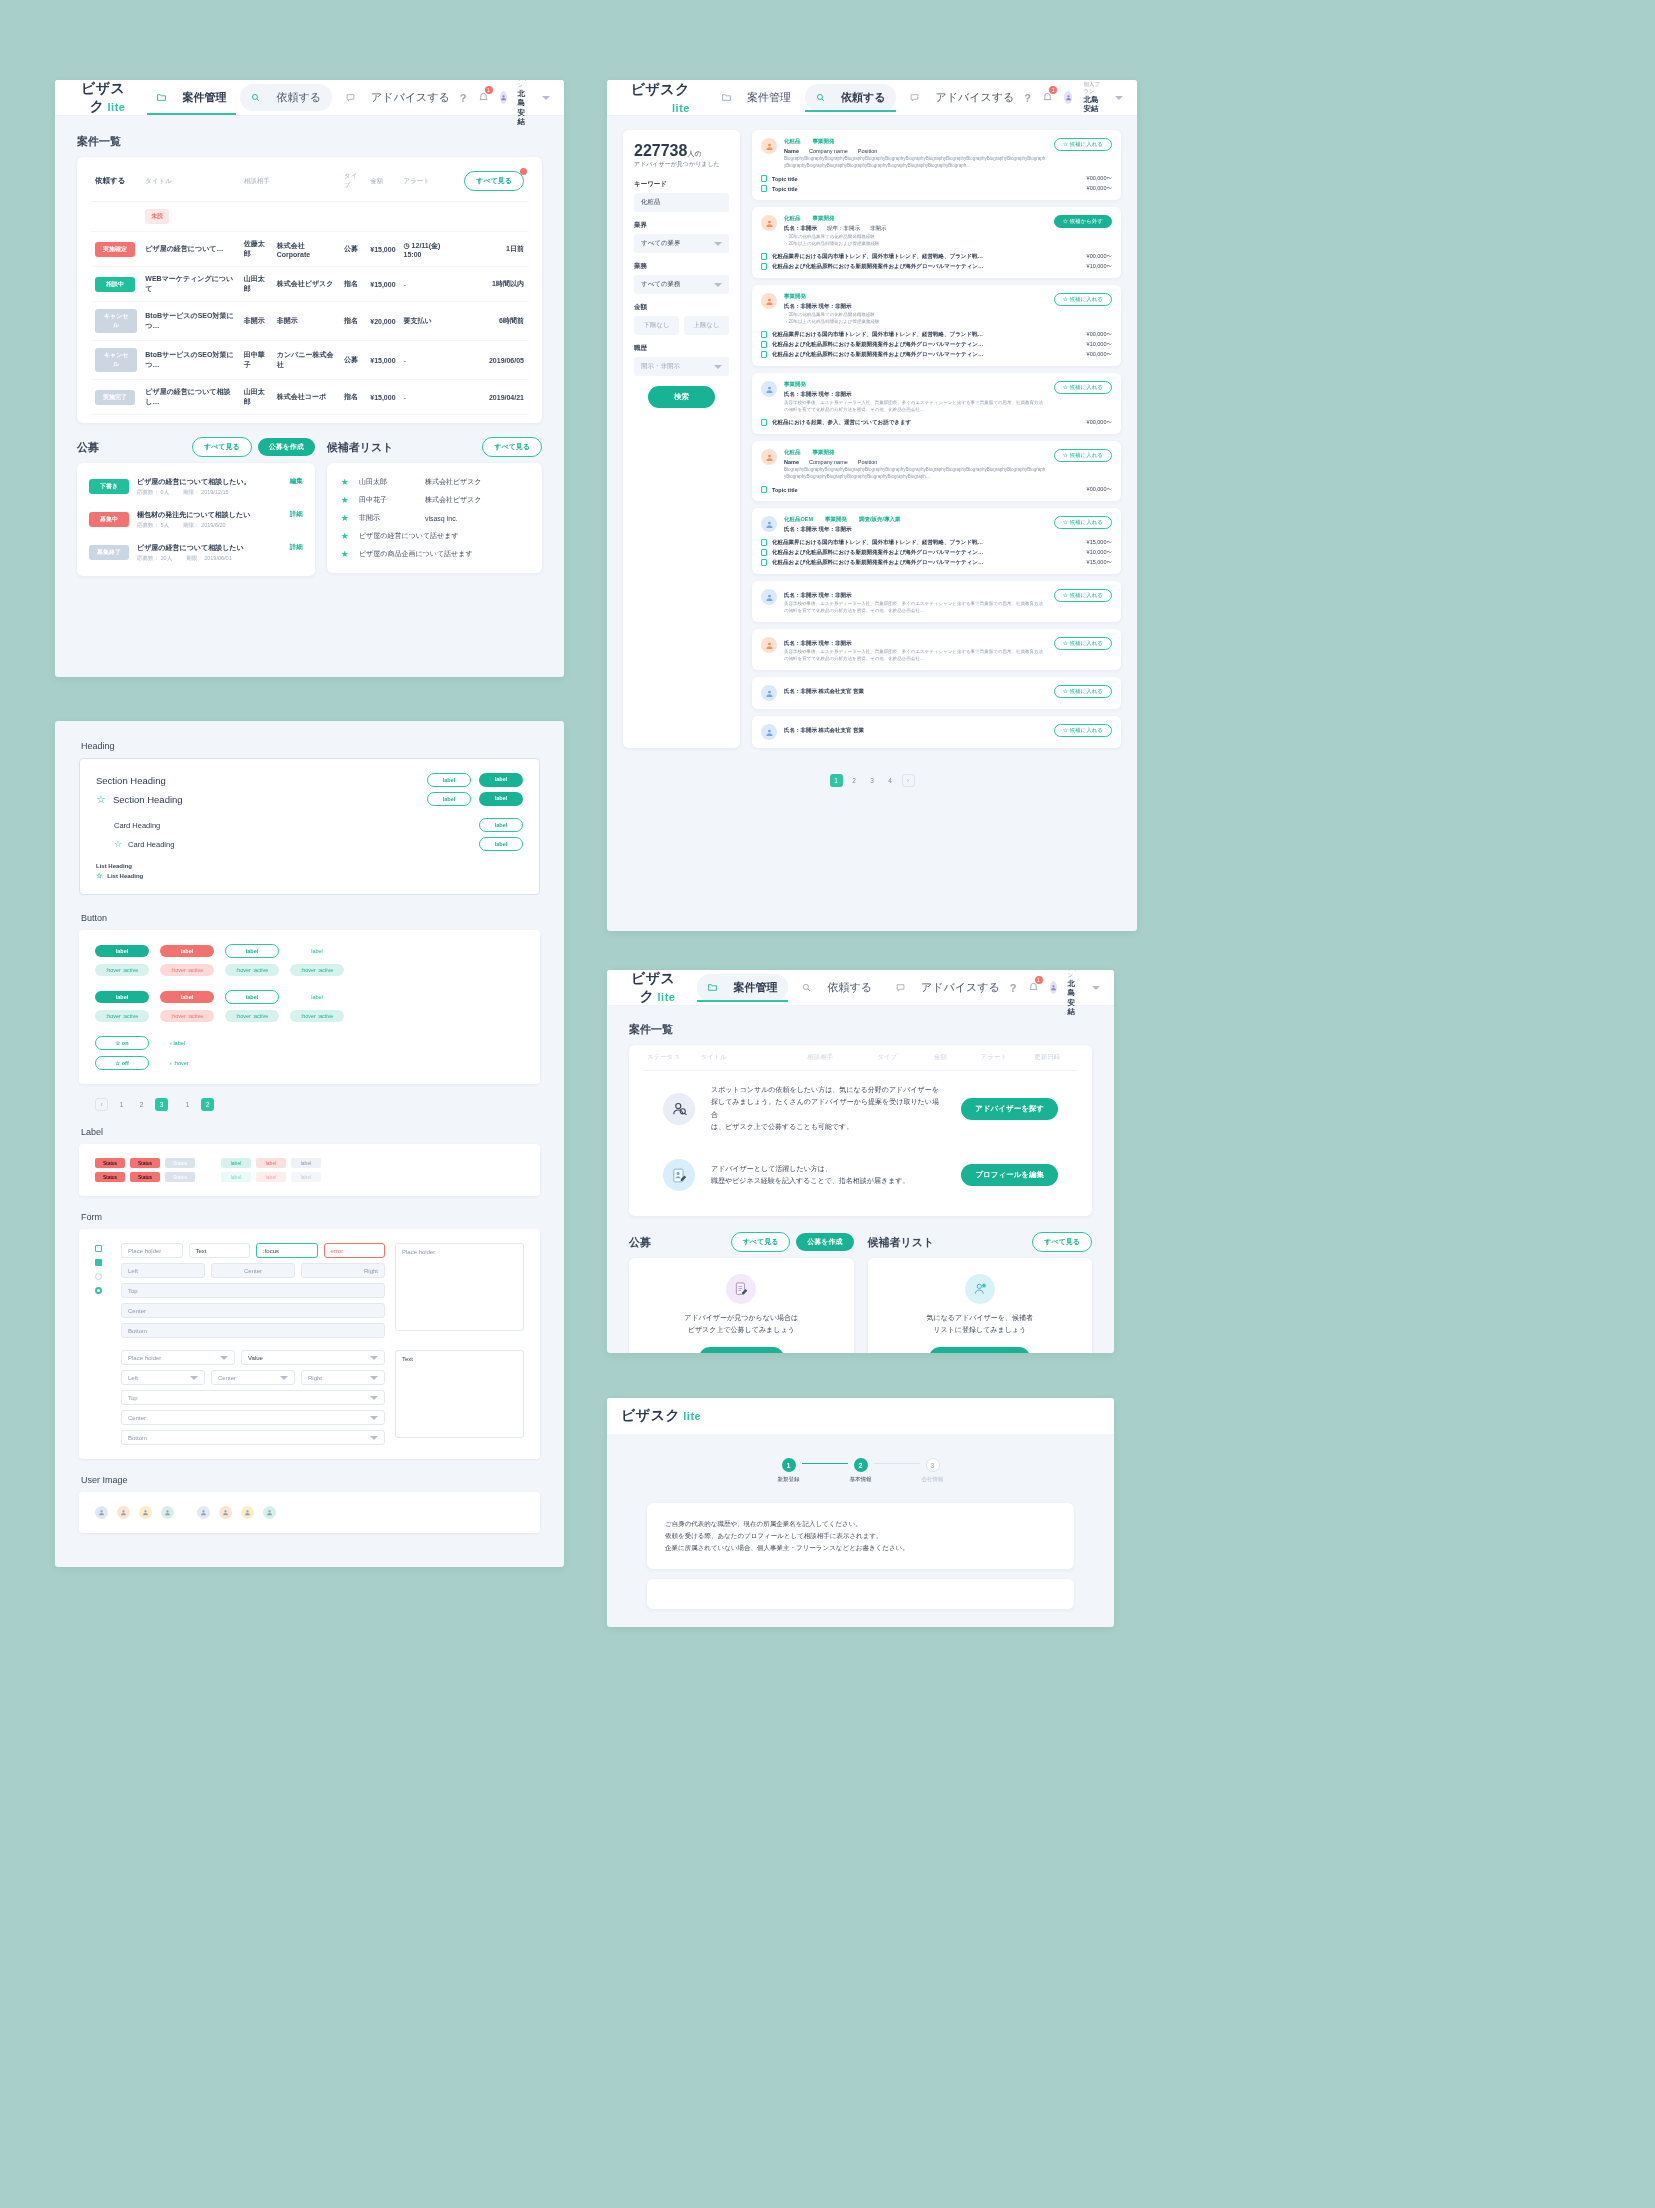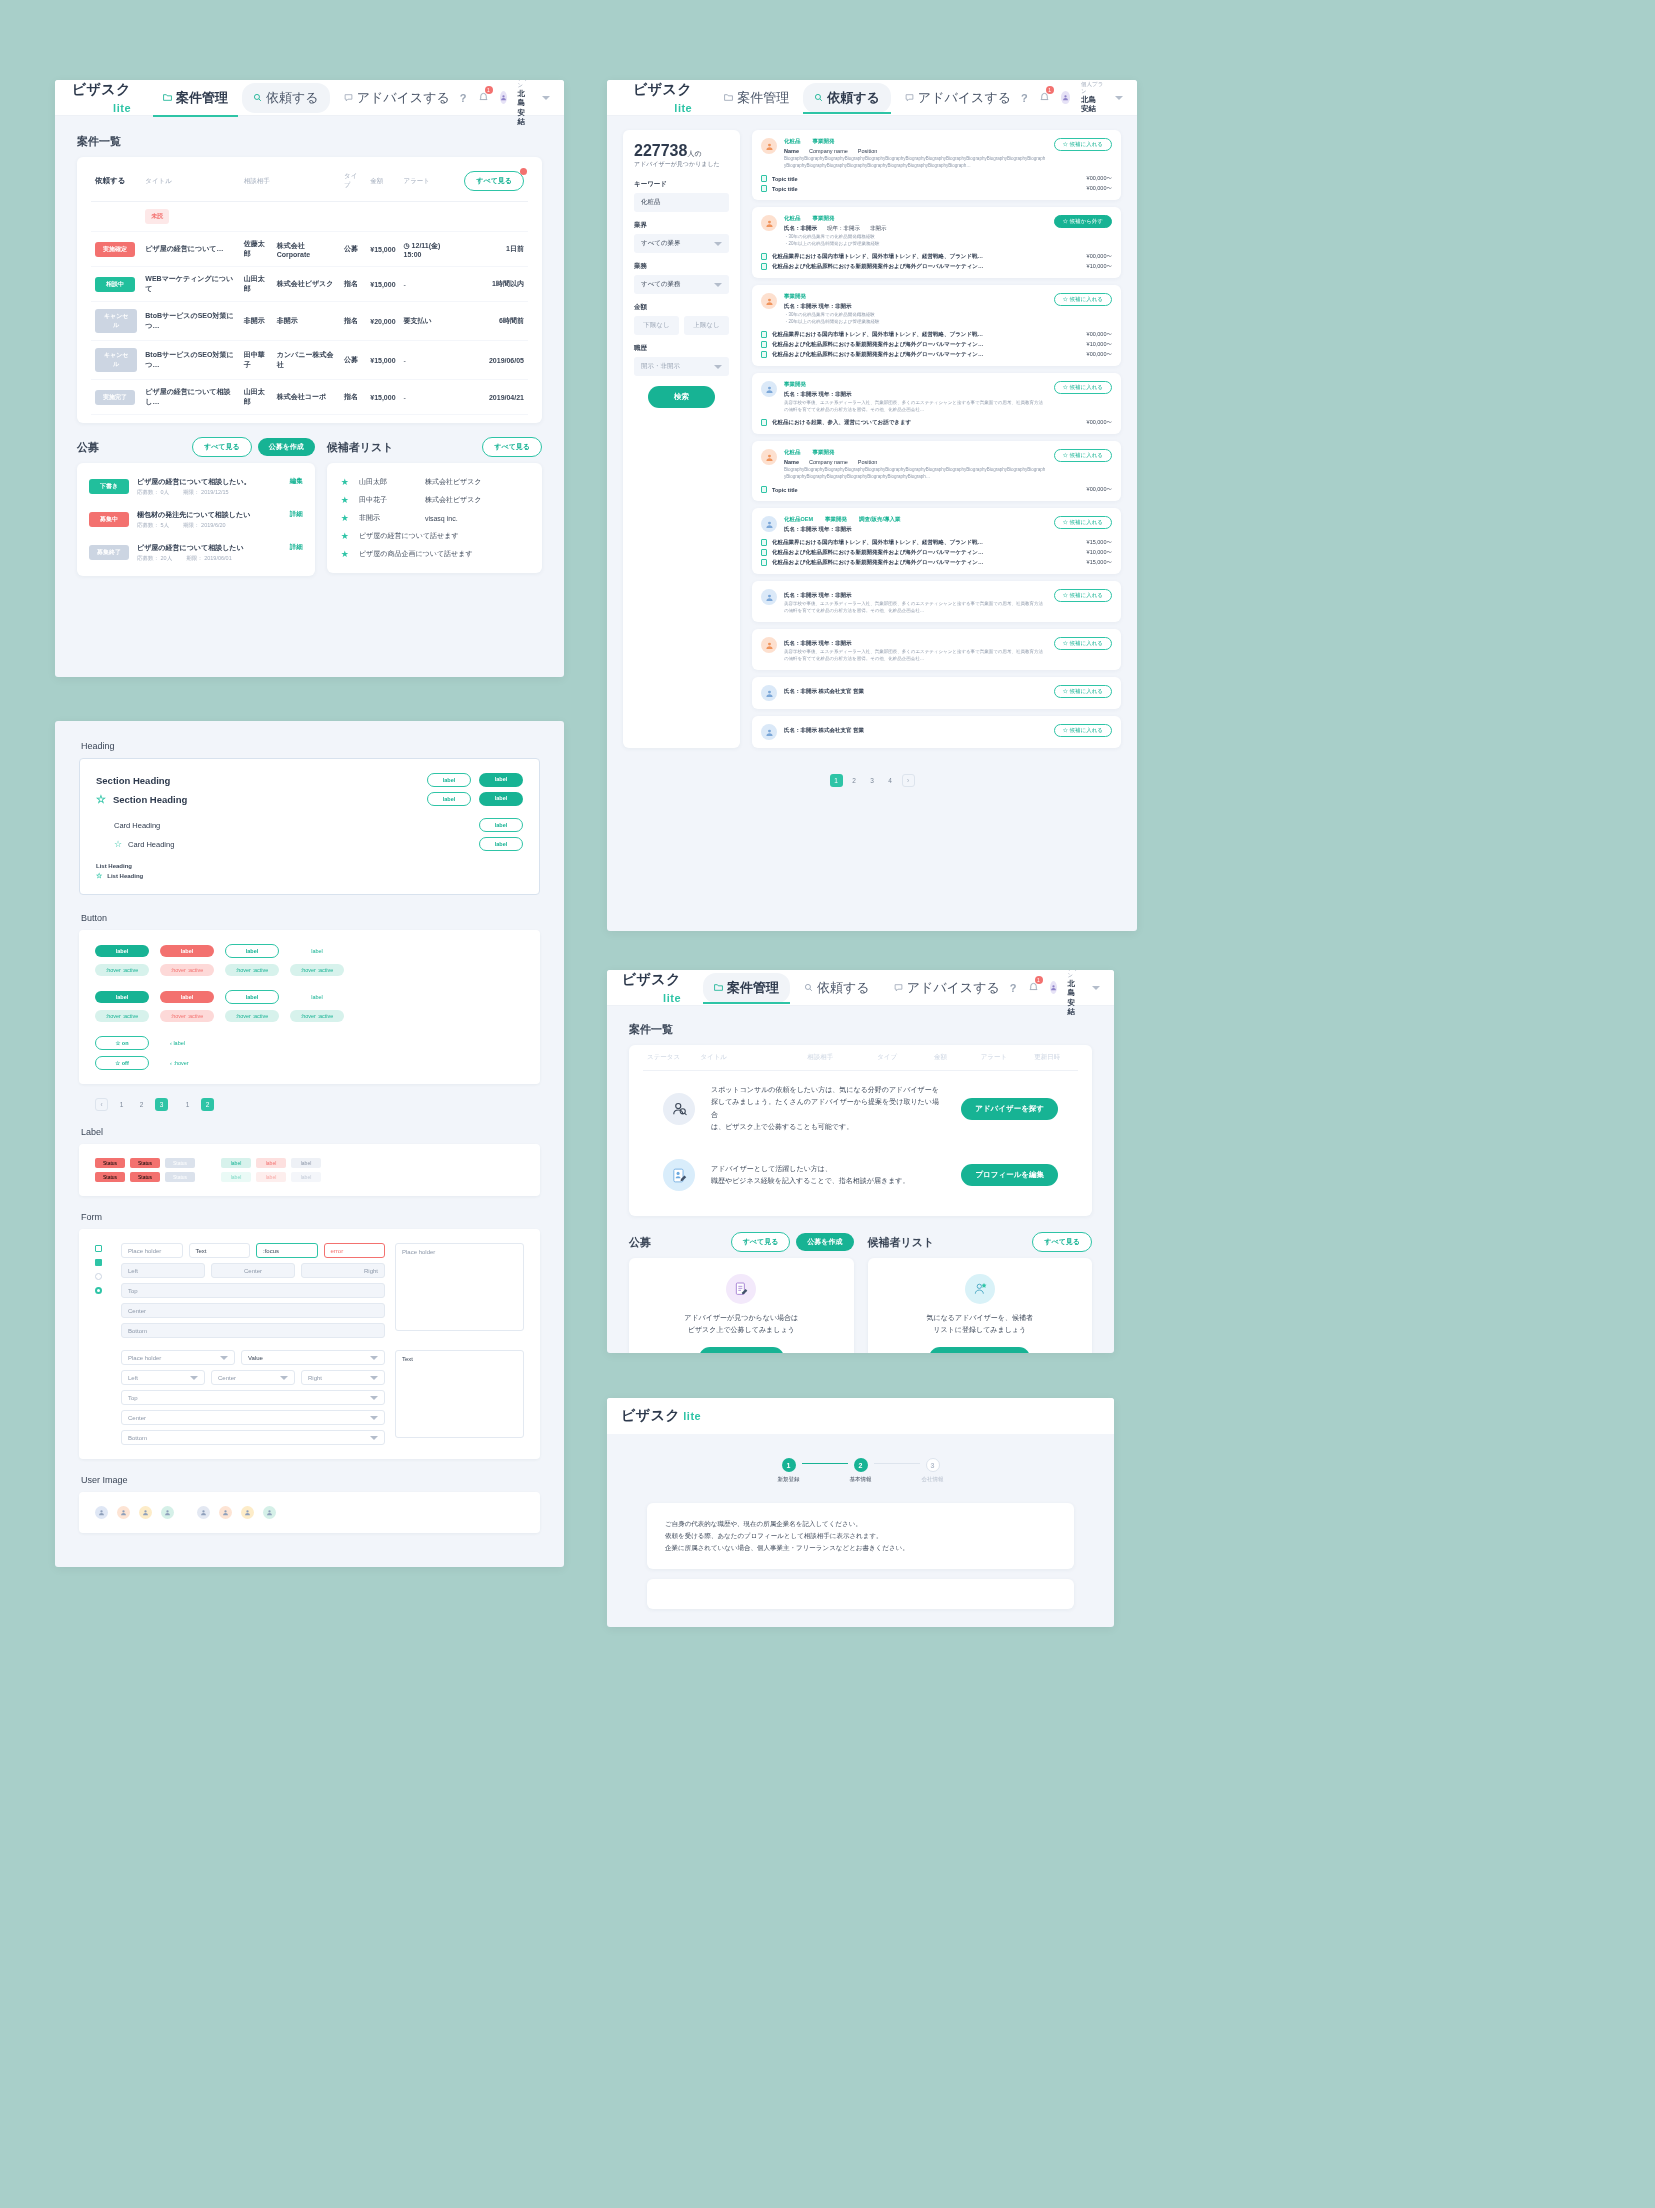--- a/index.html
+++ b/index.html
@@ -12,21 +12,21 @@
   }
   .panel { position:absolute; background:#f2f5fa; border-radius:3px; overflow:hidden;
            box-shadow:0 2px 10px rgba(0,0,0,.06); }
 
   
   .topbar { display:flex; align-items:center; background:#fff; height:36px; padding:0 14px;
             border-bottom:1px solid #eef1f6; position:relative; }
   .logo { font-size:14px; font-weight:bold; color:#2e3a4d; letter-spacing:0.5px;text-align:right; }
   .logo .lite { color:#2ec4a6; font-weight:bold; font-size:11px; margin-left:3px; }
   .navs { display:flex; align-items:center; margin-left:22px; gap:4px; }
-  .nav { display:flex; align-items:center; gap:4px; font-size:13px; color:#4a5568;
+  .nav { display:flex; align-items:center; gap:16px; font-size:11px; color:#4a5568;
          padding:9px 10px; position:relative; white-space:nowrap;font-family:Liberation Serif, serif; }
   .nav.active { color:#2e3a4d; font-weight:bold; }
   .nav.active:after { content:""; position:absolute; left:0; right:0; bottom:-1px; height:2px; background:#2ec4a6; }
   .nav.pill { background:#f1f4f8; border-radius:13px; padding:6px 11px; }
   .nav svg { width:9px; height:9px; }
   .topright { margin-left:auto; display:flex; align-items:center; gap:11px; }
   .qmark { font-size:11px; color:#9aa5b5; font-weight:bold; }
   .bell { position:relative; color:#9aa5b5; }
   .bell .dot { position:absolute; top:-3px; right:-4px; width:8px; height:8px; border-radius:50%;
                background:#f3716f; color:#fff; font-size:5px; line-height:8px; text-align:center; }
@@ -81,21 +81,21 @@
   .news-item .nt { font-size:7px; color:#2e3a4d; font-weight:bold; }
   .news-item .nd { font-size:5.5px; color:#a3adbd; margin-top:2px; }
 
   
   #p2 { left:55px; top:721px; width:509px; height:846px; }
   #p2 .body { padding:20px 24px; }
   .sg-box { background:#fff; border:1px solid #d8e2ee; border-radius:4px; padding:14px 16px; }
   .sg-box.plain { border:none; box-shadow:0 1px 3px rgba(40,60,90,.06); }
   .sg-title { font-size:9px; color:#3b4657; margin:0 0 7px 2px; }
   .hd-row { display:flex; align-items:center; justify-content:space-between; margin-bottom:5px; }
-  .hd1 { font-size:9.5px; color:#2e3a4d;font-weight:bold; }
+  .hd1 { font-size:9.5px; color:#2e3a4d; }
   .hd2 { font-size:7.5px; color:#2e3a4d;margin-left:18px; }
   .hd3 { font-size:6px; color:#3b4657; font-weight:bold;}
   .lblbtn { border-radius:9px; font-size:5.5px; padding:3px 10px; min-width:44px; text-align:center;}
   .btn-grid { display:flex; flex-direction:column; gap:6px; }
   .btn-line { display:flex; gap:11px; align-items:center;}
   .b-sm { font-size:5.5px; padding:3px 10px; border-radius:9px; min-width:54px; text-align:center;}
   .b-hover { background:#d7f2ec; color:#17b394; }
   .b-hoverR { background:#fdd9d8; color:#f3716f; }
   .b-plain { color:#17b394; }
   .pager { display:flex; align-items:center; gap:7px; }

